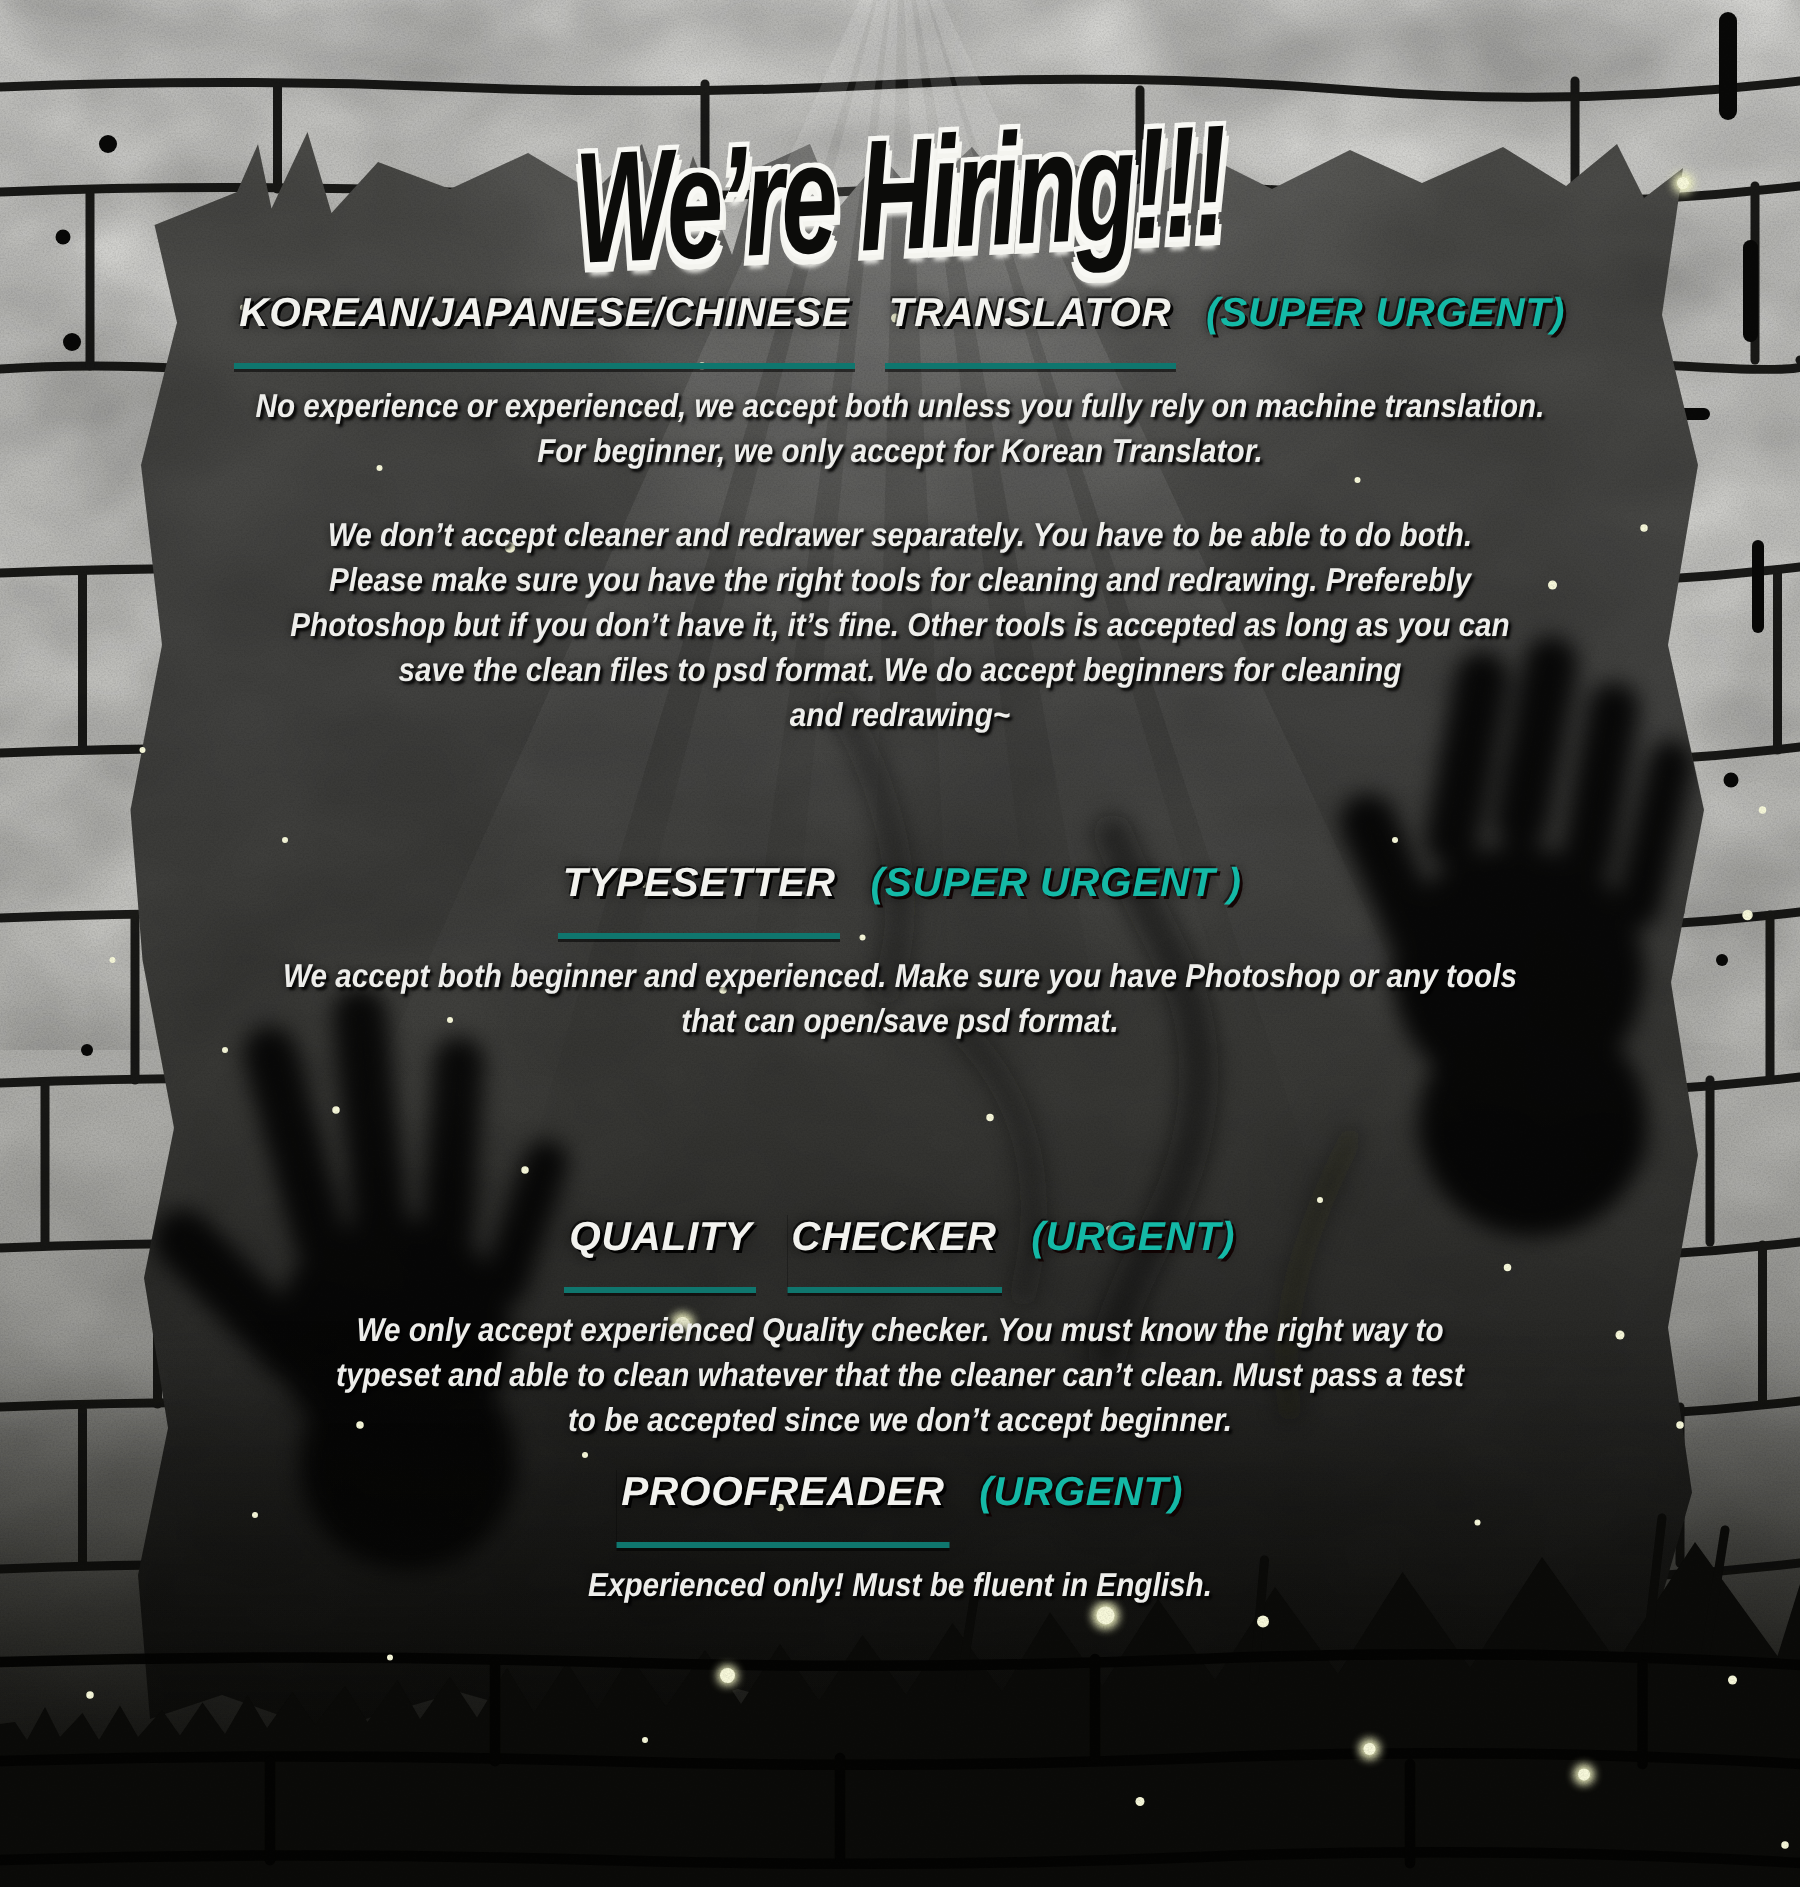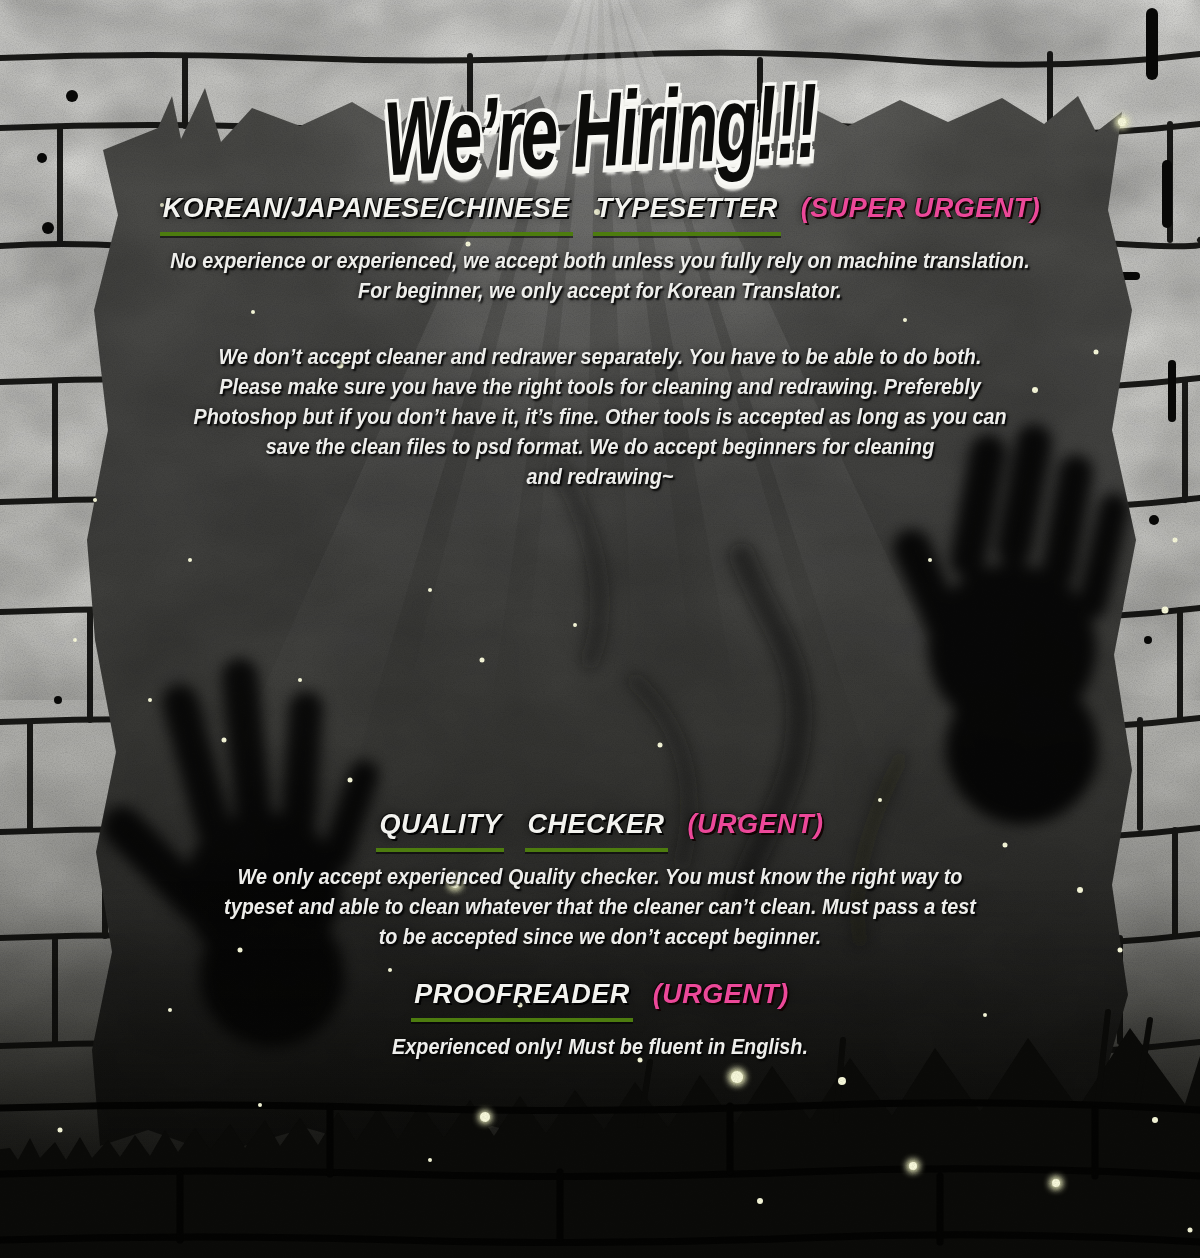--- a/index.html
+++ b/index.html
@@ -18,24 +18,24 @@
            -5px 6px 0 #f4f4ef, 5px 6px 0 #f4f4ef,
            0 8px 3px rgba(248,248,243,.85);}
 
   .section{position:absolute;left:20px;right:20px;}
   .s0{top:192px}.s1{top:332px}.s2{top:572px}.s3{top:704px}.s4{top:808px}.s5{top:978px}
 
   .hdline{font-size:27px;font-weight:700;font-style:italic;color:#f2f2ee;
           letter-spacing:.5px;line-height:1.25;
           text-shadow:2px 2px 0 rgba(0,0,0,.92),-1px -1px 0 rgba(0,0,0,.55),0 0 10px rgba(0,0,0,.7);}
   .hdline>span{margin:0 6px;}
-  .hd{display:inline-block;border-bottom:4px solid #4d7c0f;padding:0 3px 6px;
+  .hd{display:inline-block;border-bottom:4px solid #0f766e;padding:0 3px 16px;
       box-shadow:0 2px 0 rgba(0,0,0,.55);}
   .hd:empty,.joiner:empty{display:none;}
-  .urg{color:#ec4899;margin-left:8px;
+  .urg{color:#14b8a6;margin-left:8px;
        text-shadow:2px 2px 0 rgba(15,0,0,.9),-1px -1px 0 rgba(0,0,0,.5),0 0 8px rgba(0,0,0,.6);}
 
   .body{margin:10px auto 0;font-size:22px;font-weight:700;font-style:italic;
         color:#ededea;line-height:1.36;white-space:pre-line;
         transform:scaleX(.9);transform-origin:50% 0;
         text-shadow:2px 2px 2px rgba(0,0,0,.95),0 0 7px rgba(0,0,0,.55);}
 </style>
 </head>
 <body>
 
@@ -270,35 +270,45 @@
 </svg>
 
 <div class="content">
 
   <h1 class="title">We’re Hiring!!!</h1>
 
   <div class="section s0">
     <div class="hdline">
       <span class="hd">KOREAN/JAPANESE/CHINESE</span>
       
-      <span class="hd">TYPESETTER</span>
+      <span class="hd">TRANSLATOR</span>
       <span class="urg">(SUPER URGENT)</span>
     </div>
     <p class="body">No experience or experienced, we accept both unless you fully rely on machine translation.
 For beginner, we only accept for Korean Translator.</p>
   </div>
 
   <div class="section s1">
     <p class="body">We don’t accept cleaner and redrawer separately. You have to be able to do both.
 Please make sure you have the right tools for cleaning and redrawing. Preferebly
 Photoshop but if you don’t have it, it’s fine. Other tools is accepted as long as you can
 save the clean files to psd format. We do accept beginners for cleaning
 and redrawing~</p>
   </div>
 
+  <div class="section s2">
+    <div class="hdline">
+      <span class="hd">TYPESETTER</span>
+      
+      
+      <span class="urg">(SUPER URGENT )</span>
+    </div>
+    <p class="body">We accept both beginner and experienced. Make sure you have Photoshop or any tools
+that can open/save psd format.</p>
+  </div>
 
 
   <div class="section s4">
     <div class="hdline">
       <span class="hd">QUALITY</span>
       
       <span class="hd">CHECKER</span>
       <span class="urg">(URGENT)</span>
     </div>
     <p class="body">We only accept experienced Quality checker. You must know the right way to

